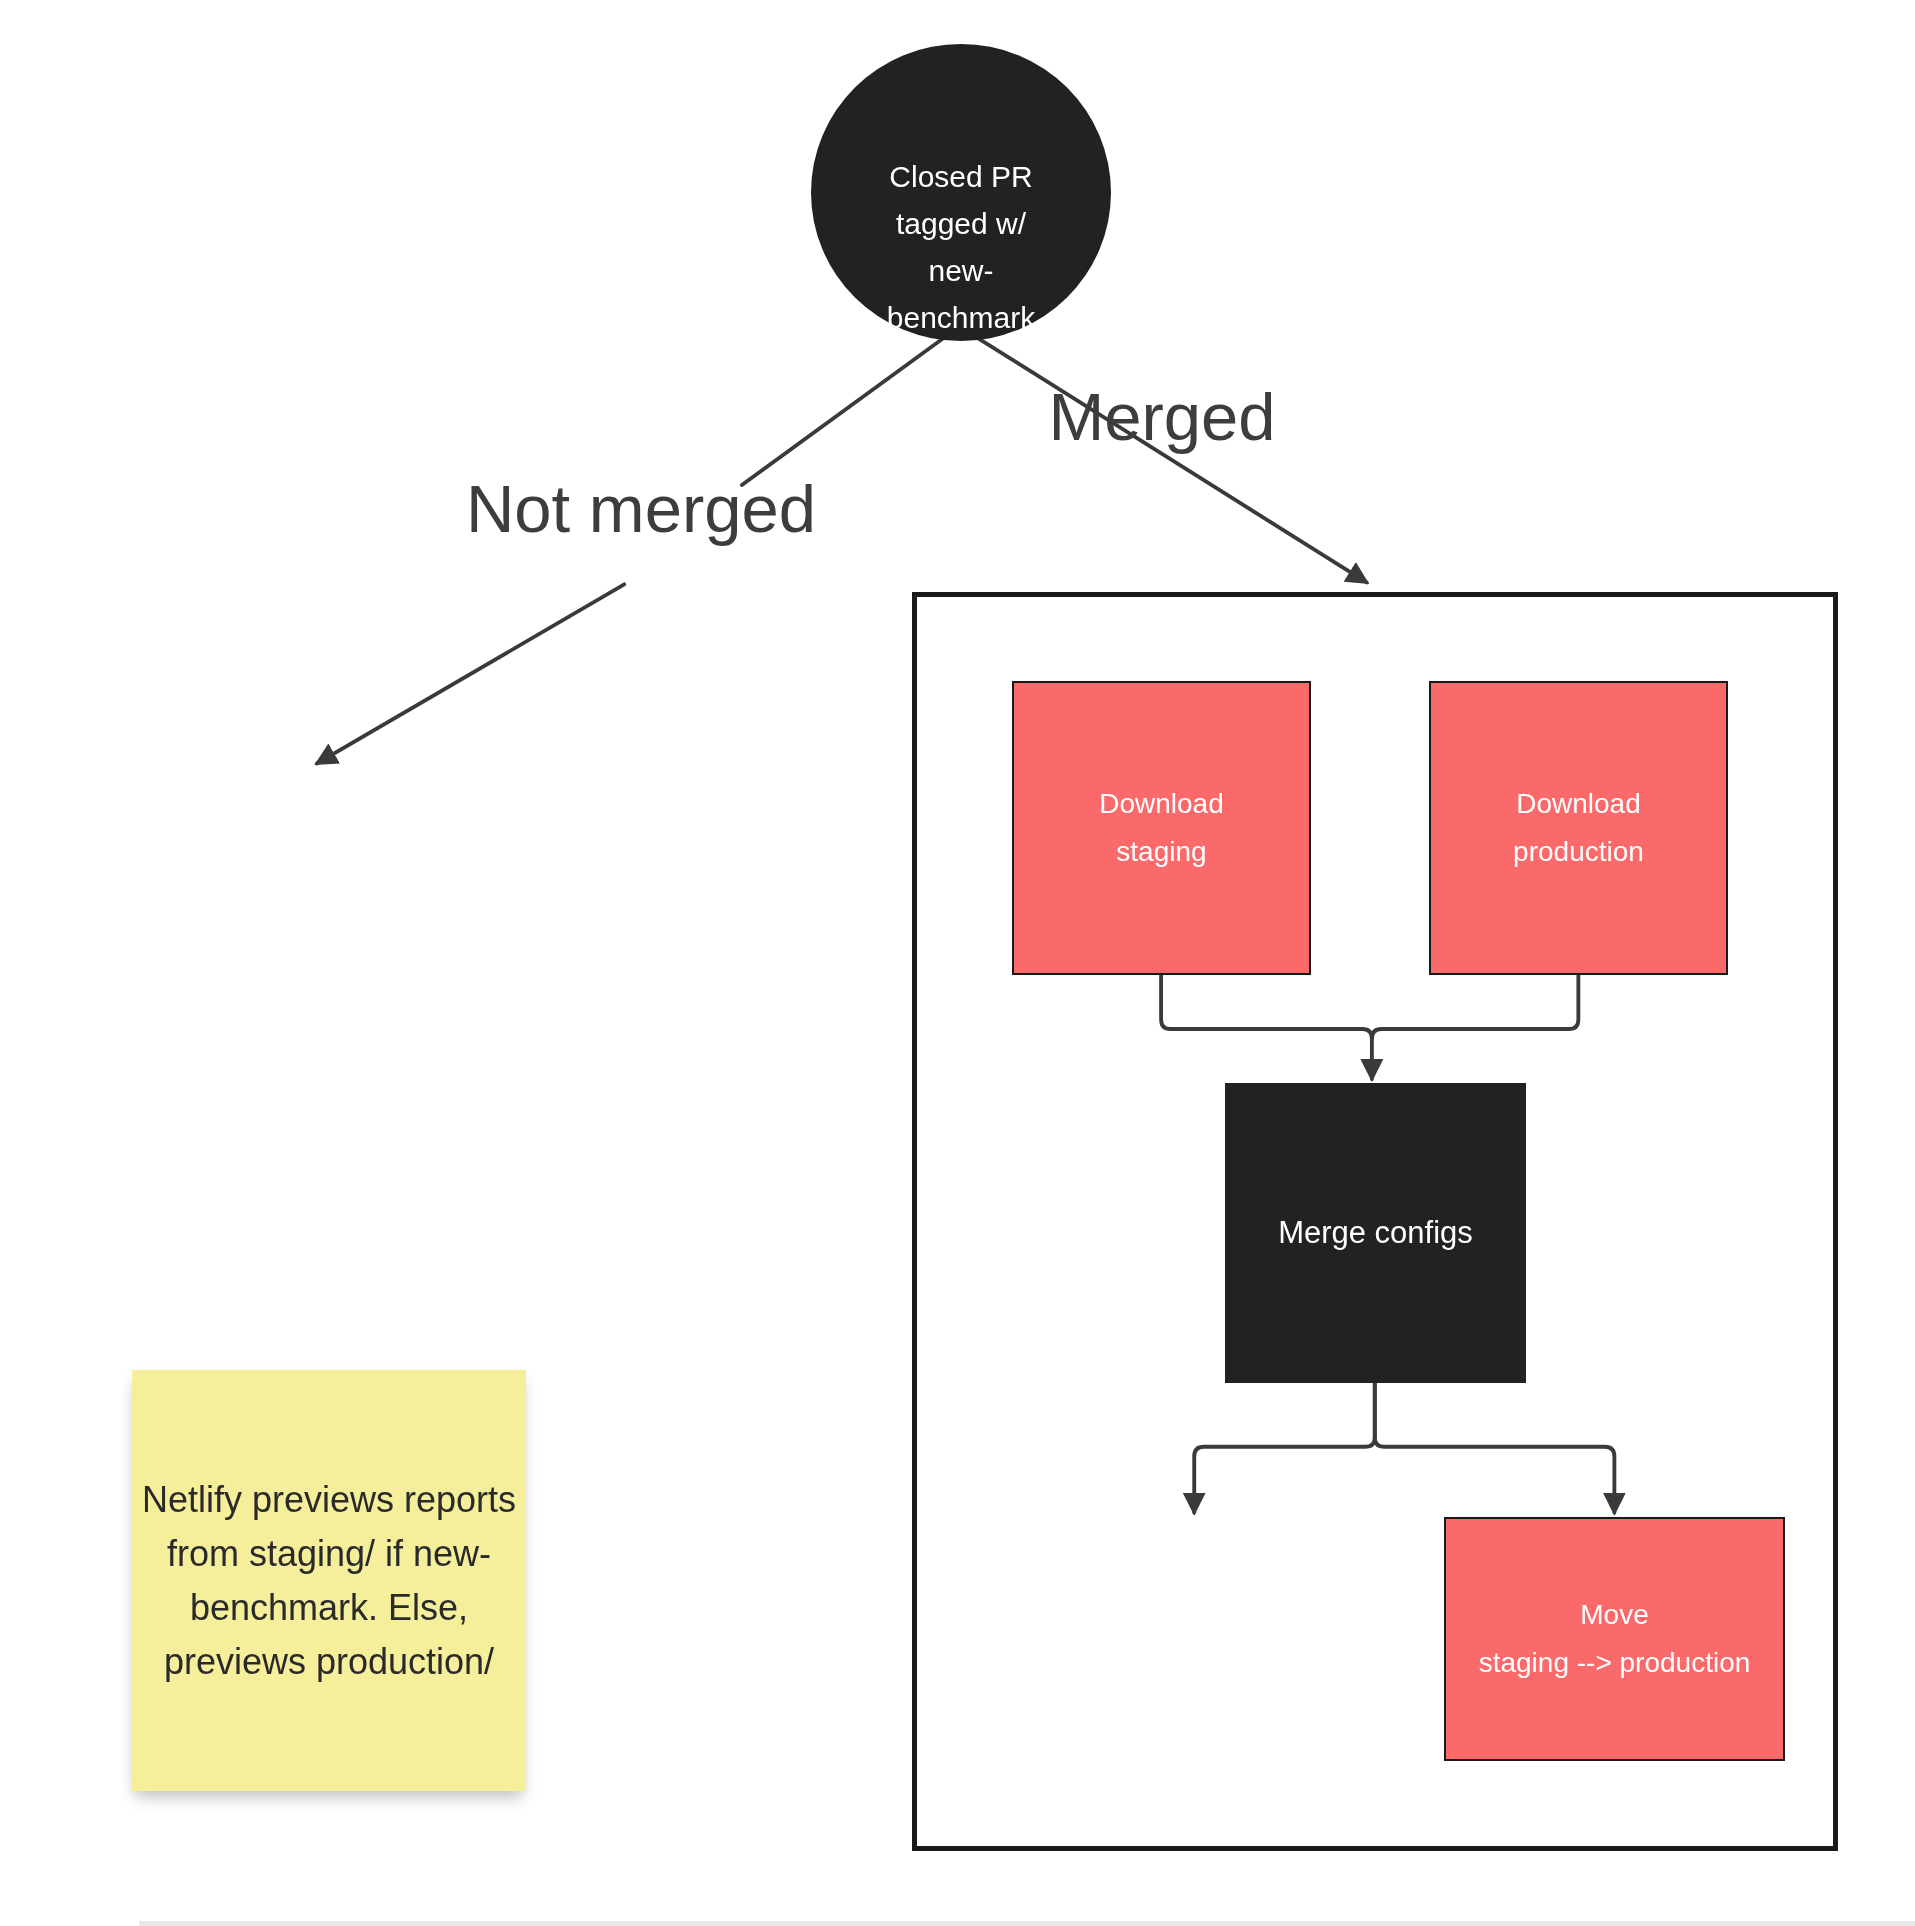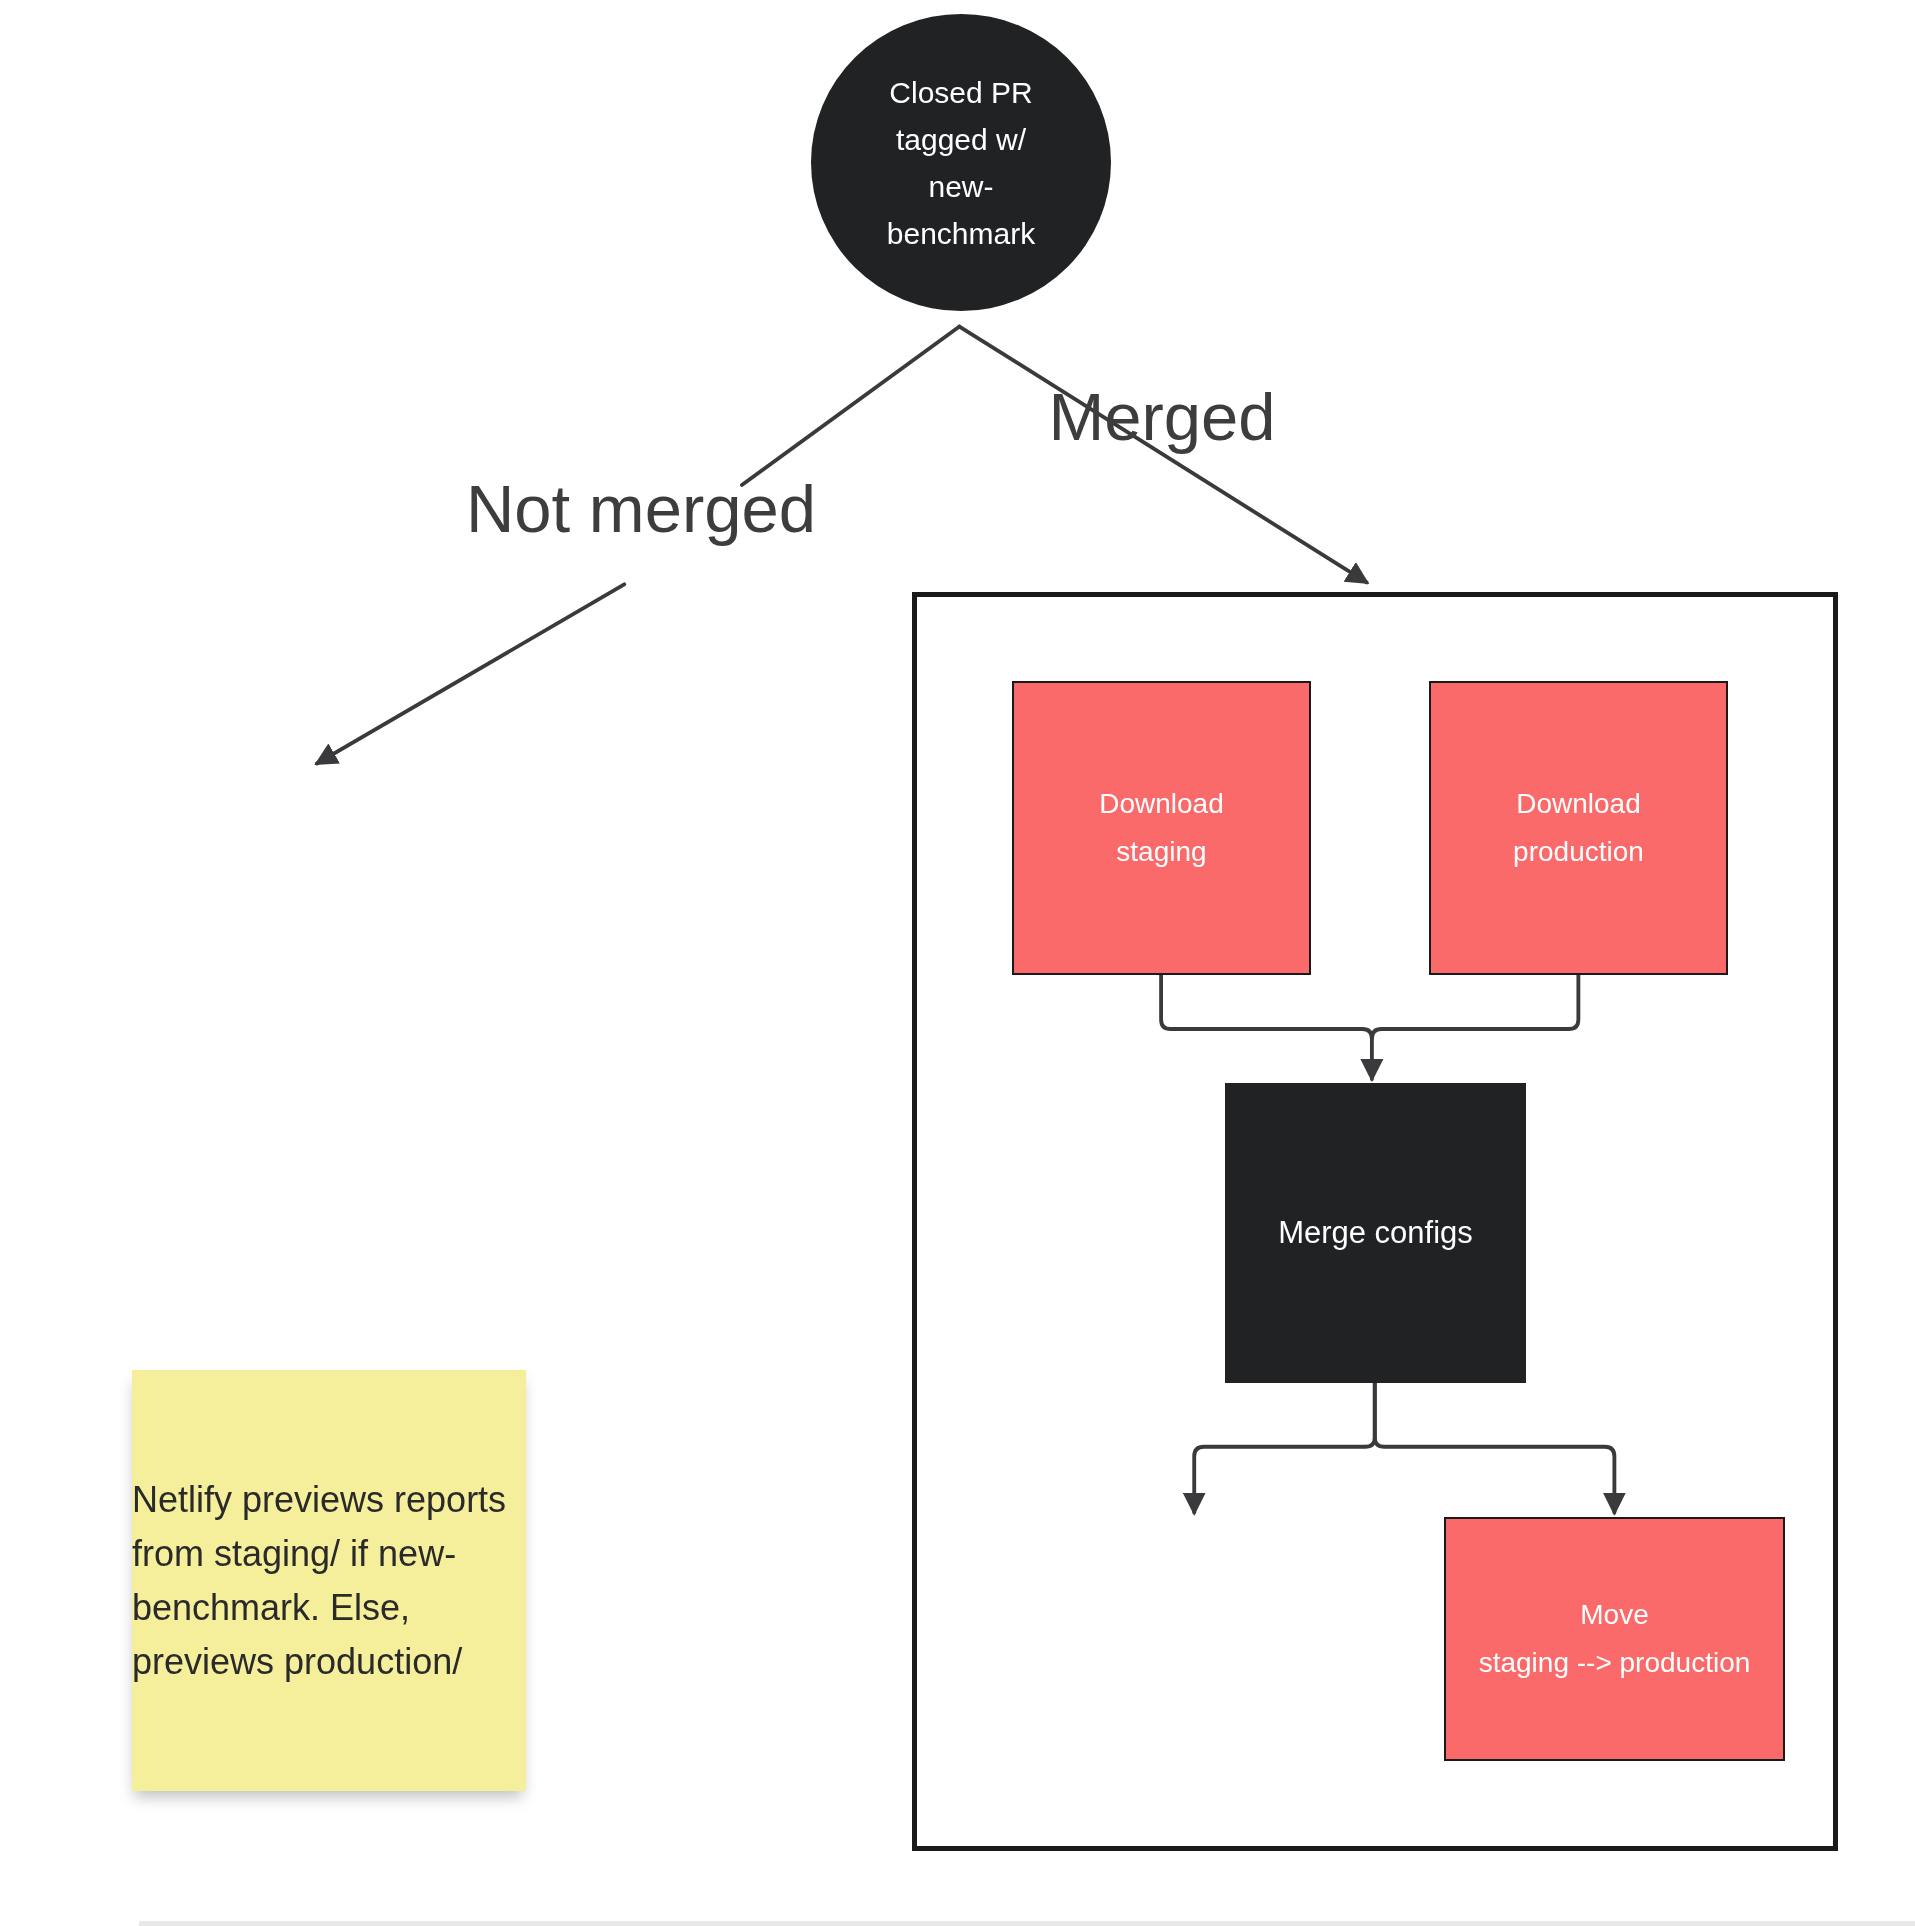--- a/index.html
+++ b/index.html
@@ -52,24 +52,25 @@
     line-height:48px;
     font-weight:400;
   }
   .shape-dark{
     background:var(--node-dark);
     color:var(--node-text-light);
     font-size:31px;
     line-height:48px;
   }
   .start-circle{
-    left:811px;top:14px;width:300px;height:297px;
+    left:811px;top:44px;width:300px;height:297px;
     border-radius:50%;
     font-size:30px;
     line-height:47px;
+    align-items:flex-end;
   }
   .box-move-denied{left:158px;top:770px;width:299px;height:369px;}
   .container-box{
     position:absolute;
     left:912px;top:592px;width:926px;height:1259px;
     border:5.8px solid var(--border-color);
     box-sizing:border-box;
     background:transparent;
   }
   .box-download-staging{left:1012px;top:681px;width:299px;height:294px;}
@@ -87,21 +88,21 @@
     text-align:right;
   }
   .label-merged{left:1042px;top:376px;width:240px;height:82px;}
   .label-not-merged{left:449px;top:466px;width:384px;height:86px;}
   .sticky{
     position:absolute;
     left:132px;top:1370px;width:394px;height:421px;
     background:var(--sticky-yellow);
     color:var(--sticky-text);
     display:flex;align-items:center;justify-content:center;
-    text-align:left;
+    text-align:center;
     font-size:36px;
     line-height:54px;
     box-shadow:0 8.6px 14.4px -2.9px rgba(0,0,0,0.25);
   }
   .canvas-edge-strip{
     position:absolute;
     left:139px;right:0;bottom:0;height:4.8px;
     background:var(--canvas-edge);
   }
 </style>

